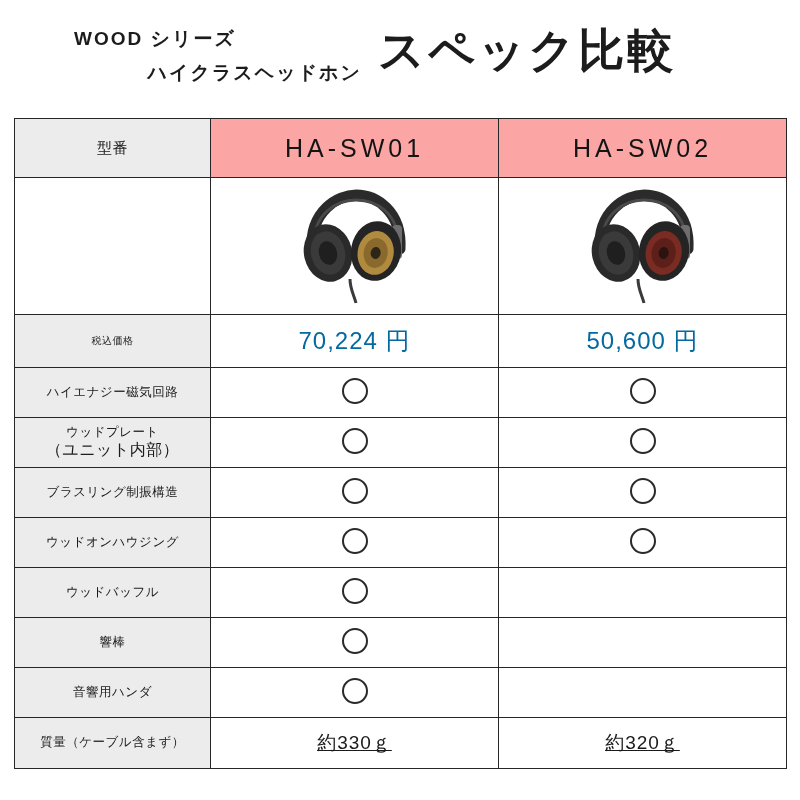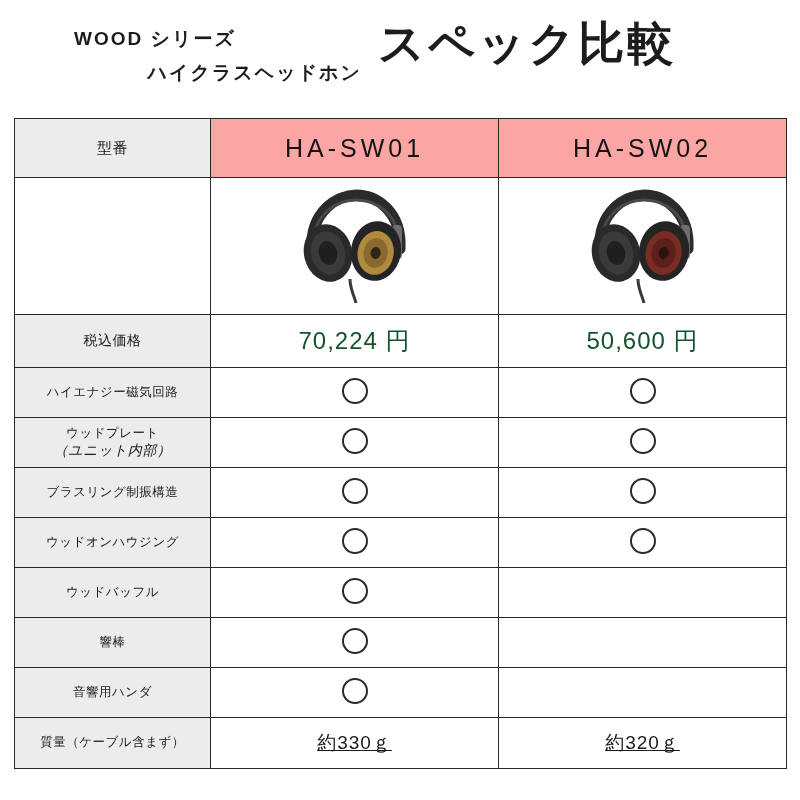--- a/index.html
+++ b/index.html
@@ -42,21 +42,21 @@
     letter-spacing: 2px;
     color: #1c1c1c;
     white-space: nowrap;
   }
   .header-left .line1 { margin-bottom: 8px; padding-left: 12px; }
   .header-left .line2 { padding-left: 24px; text-align: right; }
 
   .header-title {
     position: absolute;
     left: 378px;
-    top: 13px;
+    top: 20px;
     font-size: 46px;
     font-weight: bold;
     letter-spacing: 3px;
     color: #1c1c1c;
     white-space: nowrap;
   }
 
   
   .table-wrap {
     position: absolute;
@@ -73,49 +73,49 @@
     border: 1px solid #262626;
     padding: 4px;
     text-align: center;
     vertical-align: middle;
   }
   col.c-label { width: 196px; }
   col.c-prod  { width: 288px; }
 
   .label-cell {
     background: #ececec;
-    font-size: 14px;
+    font-size: 10px;
     line-height: 1.25;
     color: #1b1b1b;
     padding: 4px 2px;
     letter-spacing: 0.5px;
   }
   .label-cell.small { font-size: 12.5px; }
-  .label-cell .sub { display: block; font-size: 14px; font-style: italic; }
+  .label-cell .sub { display: block; font-size: 16px; }
 
   .head-row .label-cell {
     font-size: 15px;
     height: 50px;
   }
   .head-row .prod-name {
     background: #fca5a5;
     font-size: 25px;
     letter-spacing: 4px;
     font-weight: normal;
     color: #141414;
     height: 50px;
   }
 
   .img-row td { height: 128px; background: #ffffff; }
   .img-cell { position: relative; }
 
   .price-row .price {
     font-size: 24px;
     letter-spacing: 1px;
-    color: #14532d;
+    color: #0369a1;
     height: 44px;
   }
   .price-row .label-cell { height: 44px; }
 
   .feature-row td { height: 41px; }
   .circle {
     display: inline-block;
     width: 26px;
     height: 26px;
     border: 2px solid #2a2a2a;

